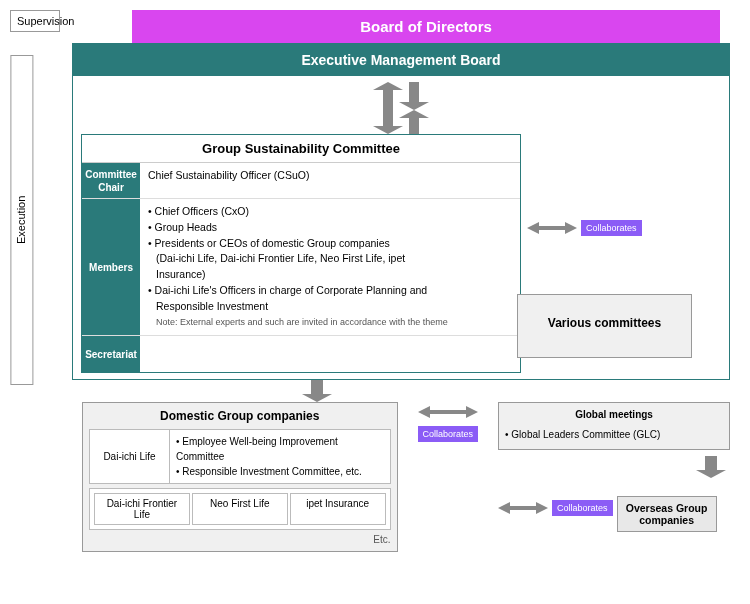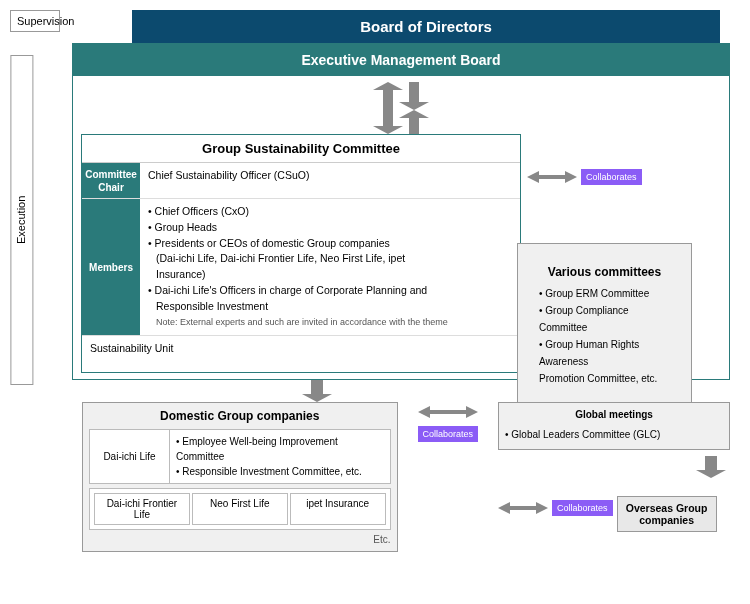--- a/index.html
+++ b/index.html
@@ -15,21 +15,21 @@
 
     .diagram-container {
       width: 750px;
       height: 604px;
       padding: 10px;
       position: relative;
     }
 
     
     .board-of-directors {
-      background-color: #0c4a6e;
+      background-color: #d946ef;
       color: white;
       text-align: center;
       font-weight: bold;
       font-size: 15px;
       padding: 8px;
       margin-left: 60px;
       margin-right: 10px;
       position: relative;
       z-index: 2;
     }
@@ -368,21 +368,21 @@
                 <span>• Presidents or CEOs of domestic Group companies</span><br>
                 <span style="padding-left:8px;">(Dai-ichi Life, Dai-ichi Frontier Life, Neo First Life, ipet</span><br>
                 <span style="padding-left:8px;">Insurance)</span><br>
                 <span>• Dai-ichi Life's Officers in charge of Corporate Planning and</span><br>
                 <span style="padding-left:8px;">Responsible Investment</span><br>
                 <span class="note">Note: External experts and such are invited in accordance with the theme</span>
               </div>
             </div>
 
             <div class="committee-row">
-              <div class="role-content">Sustainability Unit</div>
+              <div class="role-label">Secretariat</div>
             </div>
           </div>
         </div>
 
         <div class="right-panel" style="display:flex; flex-direction:column; justify-content:center; align-items:flex-start; padding: 0 0 0 6px; gap:4px;">
 
           <div style="display:flex; align-items:center; gap:4px; margin-top:20px;">
 
             <svg width="50" height="20" style="display:inline-block;">
 
@@ -390,26 +390,20 @@
 
               <rect x="12" y="8" width="26" height="4" fill="#888"></rect>
 
               <polygon points="50,10 38,4 38,16" fill="#888"></polygon>
             </svg>
             <div class="collaborates-badge">Collaborates</div>
           </div>
 
           <div class="various-box" style="position:relative; margin-top:4px; width:175px;">
             <div class="various-title">Various committees</div>
-            <div class="various-list">
-              <div>• Group ERM Committee</div>
-              <div>• Group Compliance Committee</div>
-              <div style="white-space:pre-line;">• Group Human Rights Awareness
-  Promotion Committee, etc.</div>
-            </div>
           </div>
         </div>
 
       </div>
     </div>
   </div>
 
   <div style="display:flex; justify-content:flex-start; margin-left:62px; padding-left:230px;">
     <svg width="30" height="22" style="display:block;">
       <rect x="9" y="0" width="12" height="16" fill="#888"></rect>

